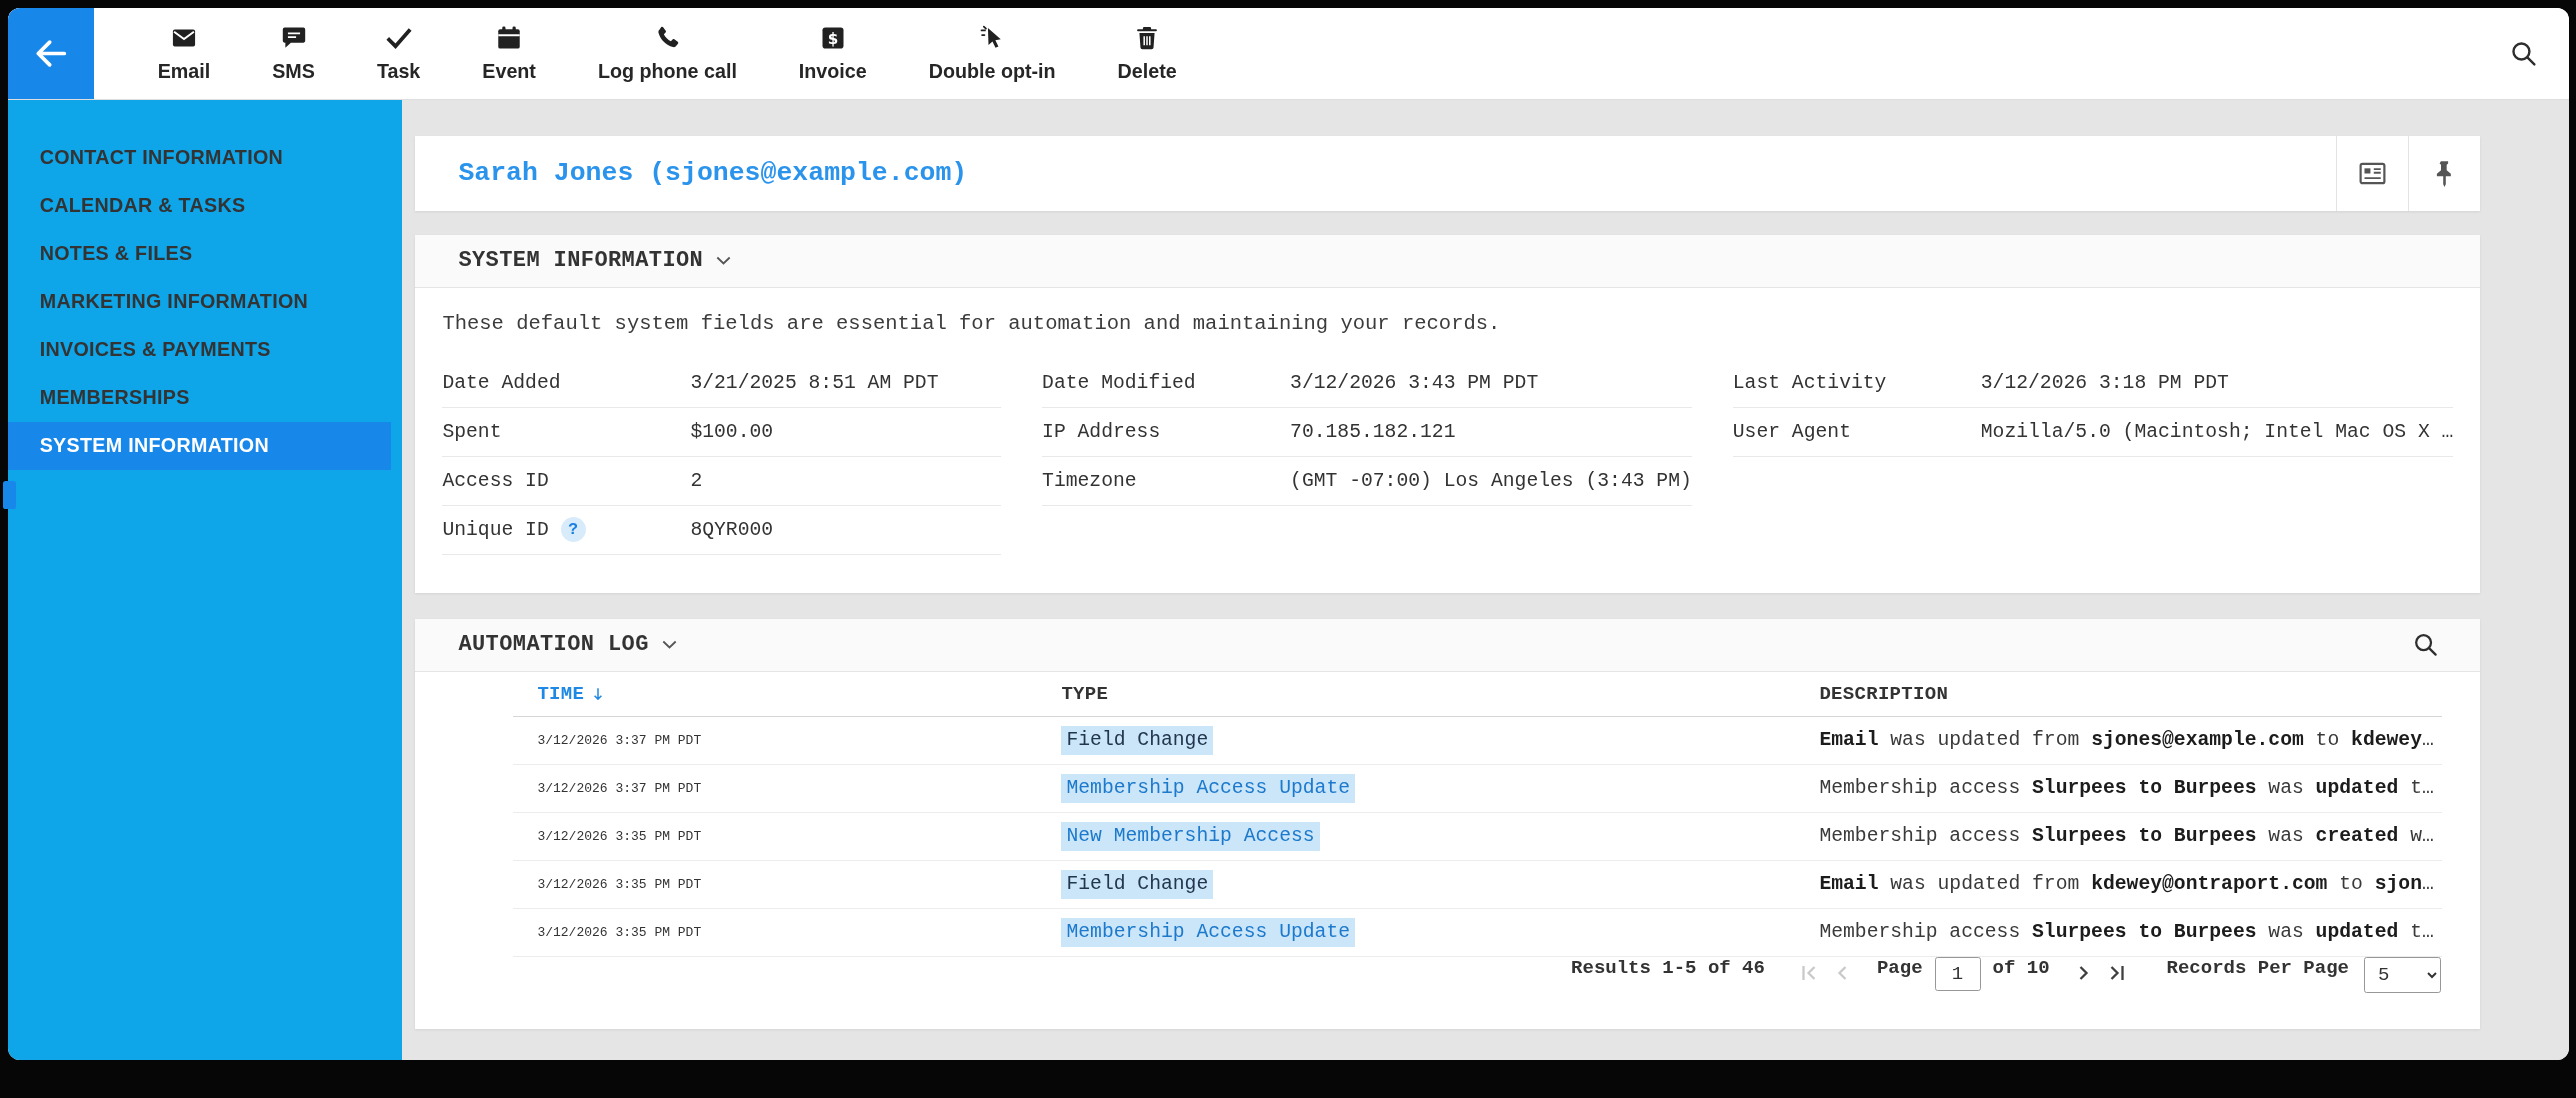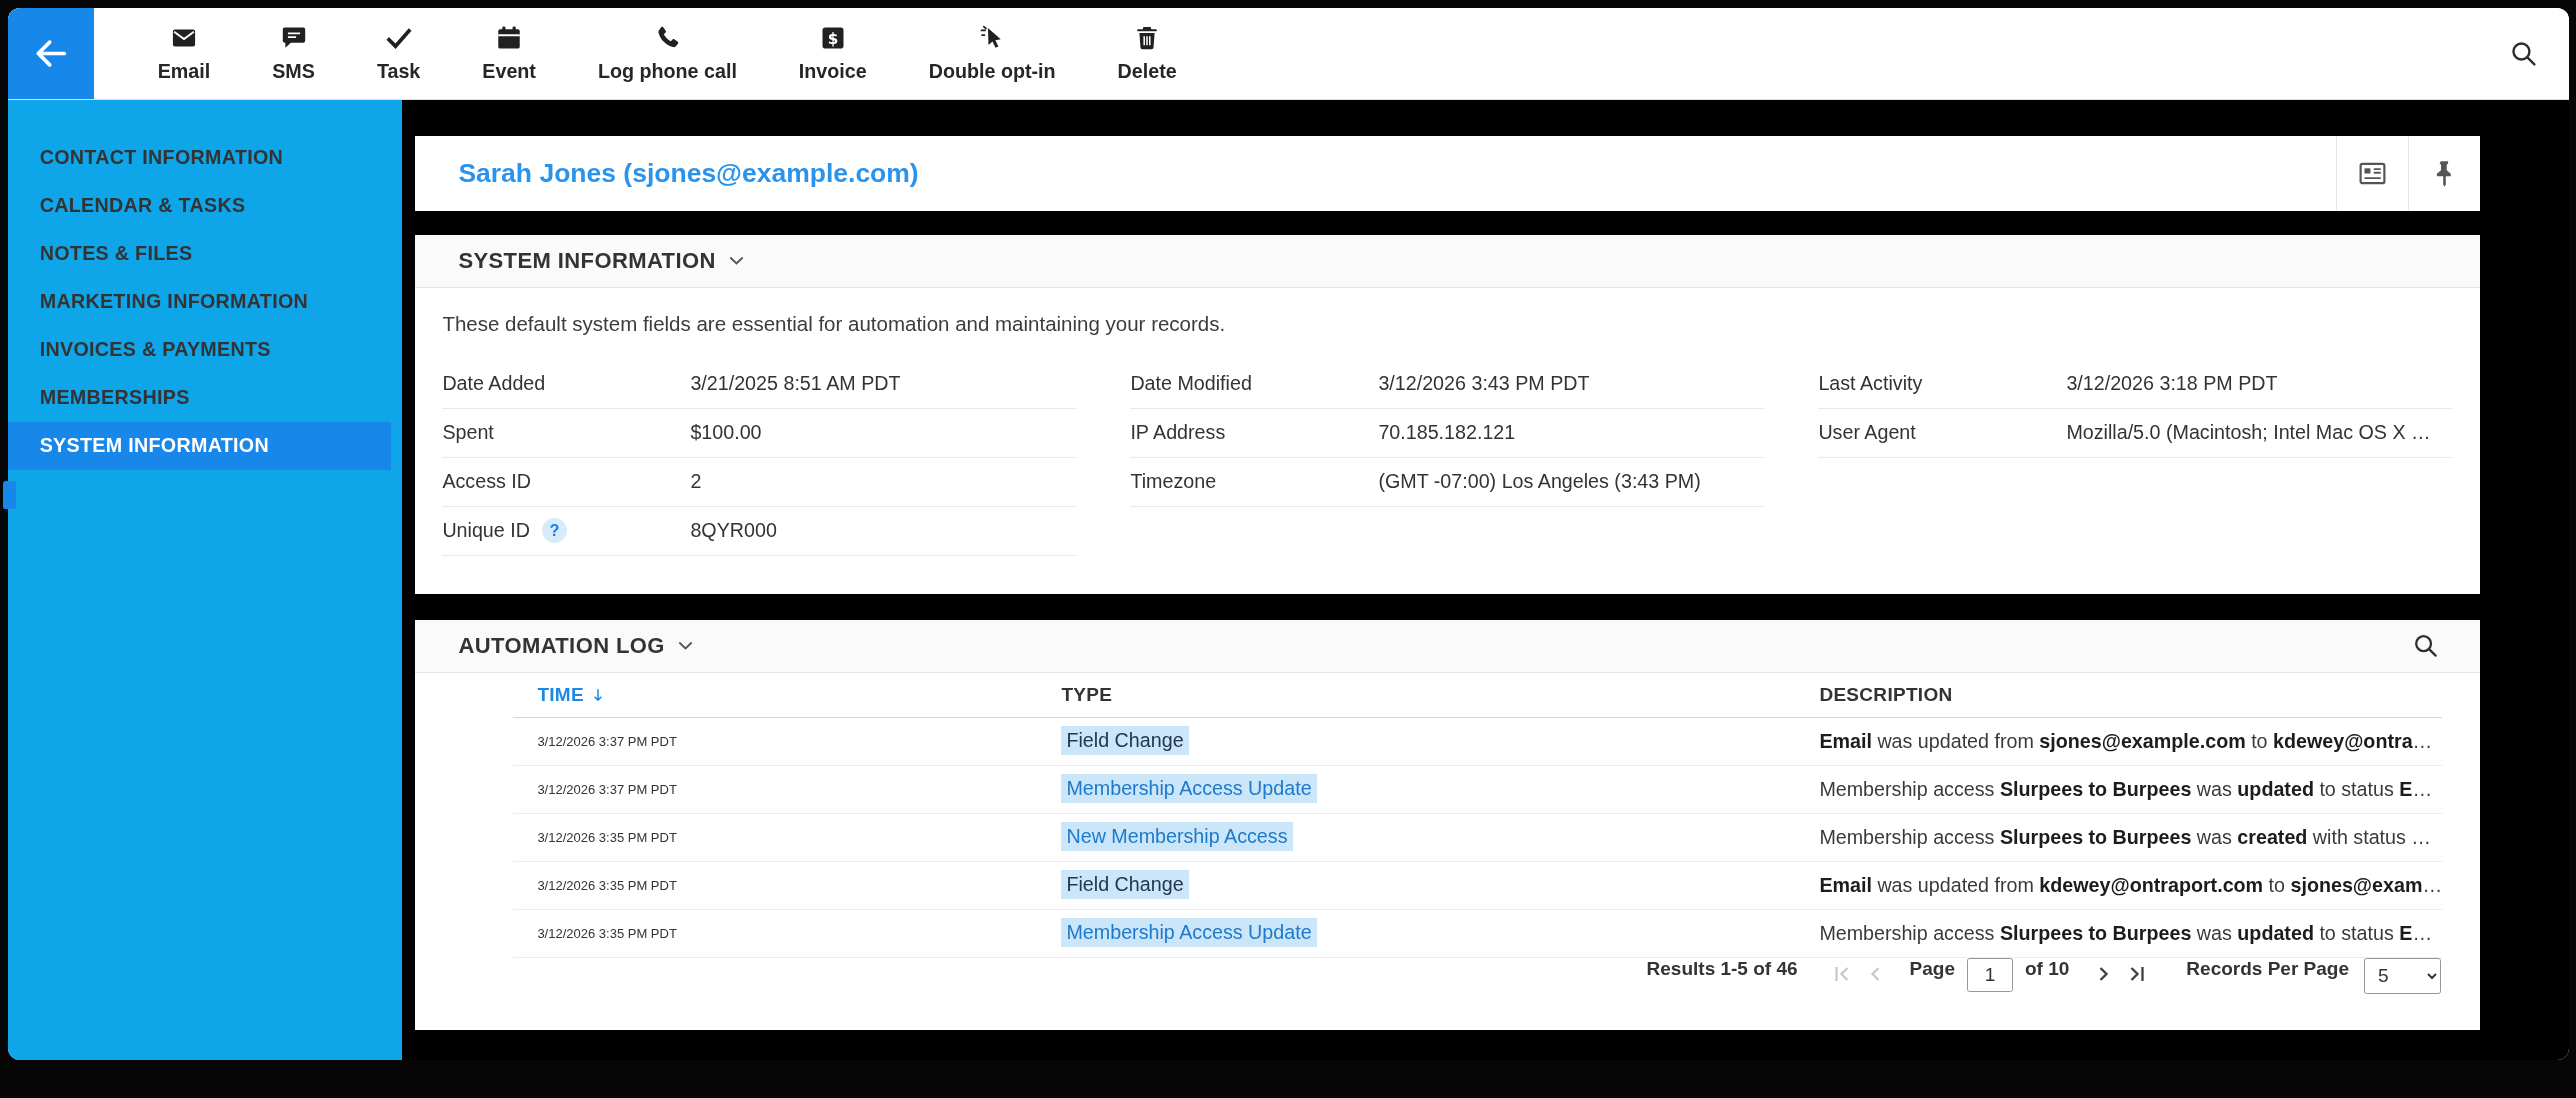--- a/index.html
+++ b/index.html
@@ -50,21 +50,21 @@
   .side-item {
     height: 48px; display: flex; align-items: center; padding-left: 32px;
     font-size: 19.7px; font-weight: 700; color: #333; letter-spacing: 0.3px;
     cursor: pointer; white-space: nowrap;
   }
   .side-item.selected { background: #1887ea; color: #fff; width: 383px; }
   .side-notch {
     position: absolute; left: 2.6px; top: 481px; width: 13px; height: 28px;
     background: #1887ea; border-radius: 2.6px; z-index: 5; cursor: pointer;
   }
-  .content { flex: 1; background: #000000; padding: 36px 0 0 13.7px; overflow: hidden; }
+  .content { flex: 1; background: #e5e5e5; padding: 36px 0 0 13.7px; overflow: hidden; font-family: Liberation Mono, monospace; }
   .card { width: 2065px; background: #fff; box-shadow: 0 0.9px 2.6px rgba(0,0,0,.08); }
 
   
   .contact-header { height: 75px; display: flex; align-items: stretch; margin-bottom: 24px; }
   .contact-name {
     align-self: center; padding-left: 43px;
     font-size: 26.5px; font-weight: 700; color: #2a93ec; cursor: pointer;
   }
   .header-actions { margin-left: auto; display: flex; }
   .header-action {
@@ -81,21 +81,21 @@
   }
   .section-title { font-size: 22px; font-weight: 700; color: #333; letter-spacing: 0.4px; }
   .chev { margin-left: 12px; color: #555; }
   .chev svg { width: 17px; height: 10.3px; }
   .log-search { margin-left: auto; color: #2e2e2e; cursor: pointer; width: 41px; height: 41px; }
   .log-search svg { width: 27px; height: 27px; }
 
   
   .si-body { padding: 24px 27px 38px; }
   .si-desc { font-size: 20.5px; color: #3c3c3c; margin-bottom: 24px; }
-  .si-grid { display: grid; grid-template-columns: repeat(3, 1fr); column-gap: 53px; align-items: start; }
+  .si-grid { display: grid; grid-template-columns: repeat(3, 1fr); column-gap: 41px; align-items: start; }
   .field-row {
     display: flex; align-items: center; height: 49px;
     border-bottom: 0.9px solid #e9e9e9; font-size: 19.7px; color: #333;
   }
   .field-label { flex: 0 0 248px; width: 248px; display: flex; align-items: center; white-space: nowrap; }
   .field-value { flex: 1; min-width: 0; white-space: nowrap; overflow: hidden; text-overflow: ellipsis; }
   .help-badge {
     width: 25px; height: 25px; border-radius: 50%; background: #d8ebfb; color: #1b7fe0;
     font-size: 16.3px; font-weight: 700; display: inline-flex; align-items: center; justify-content: center;
     margin-left: 12px; cursor: pointer;

